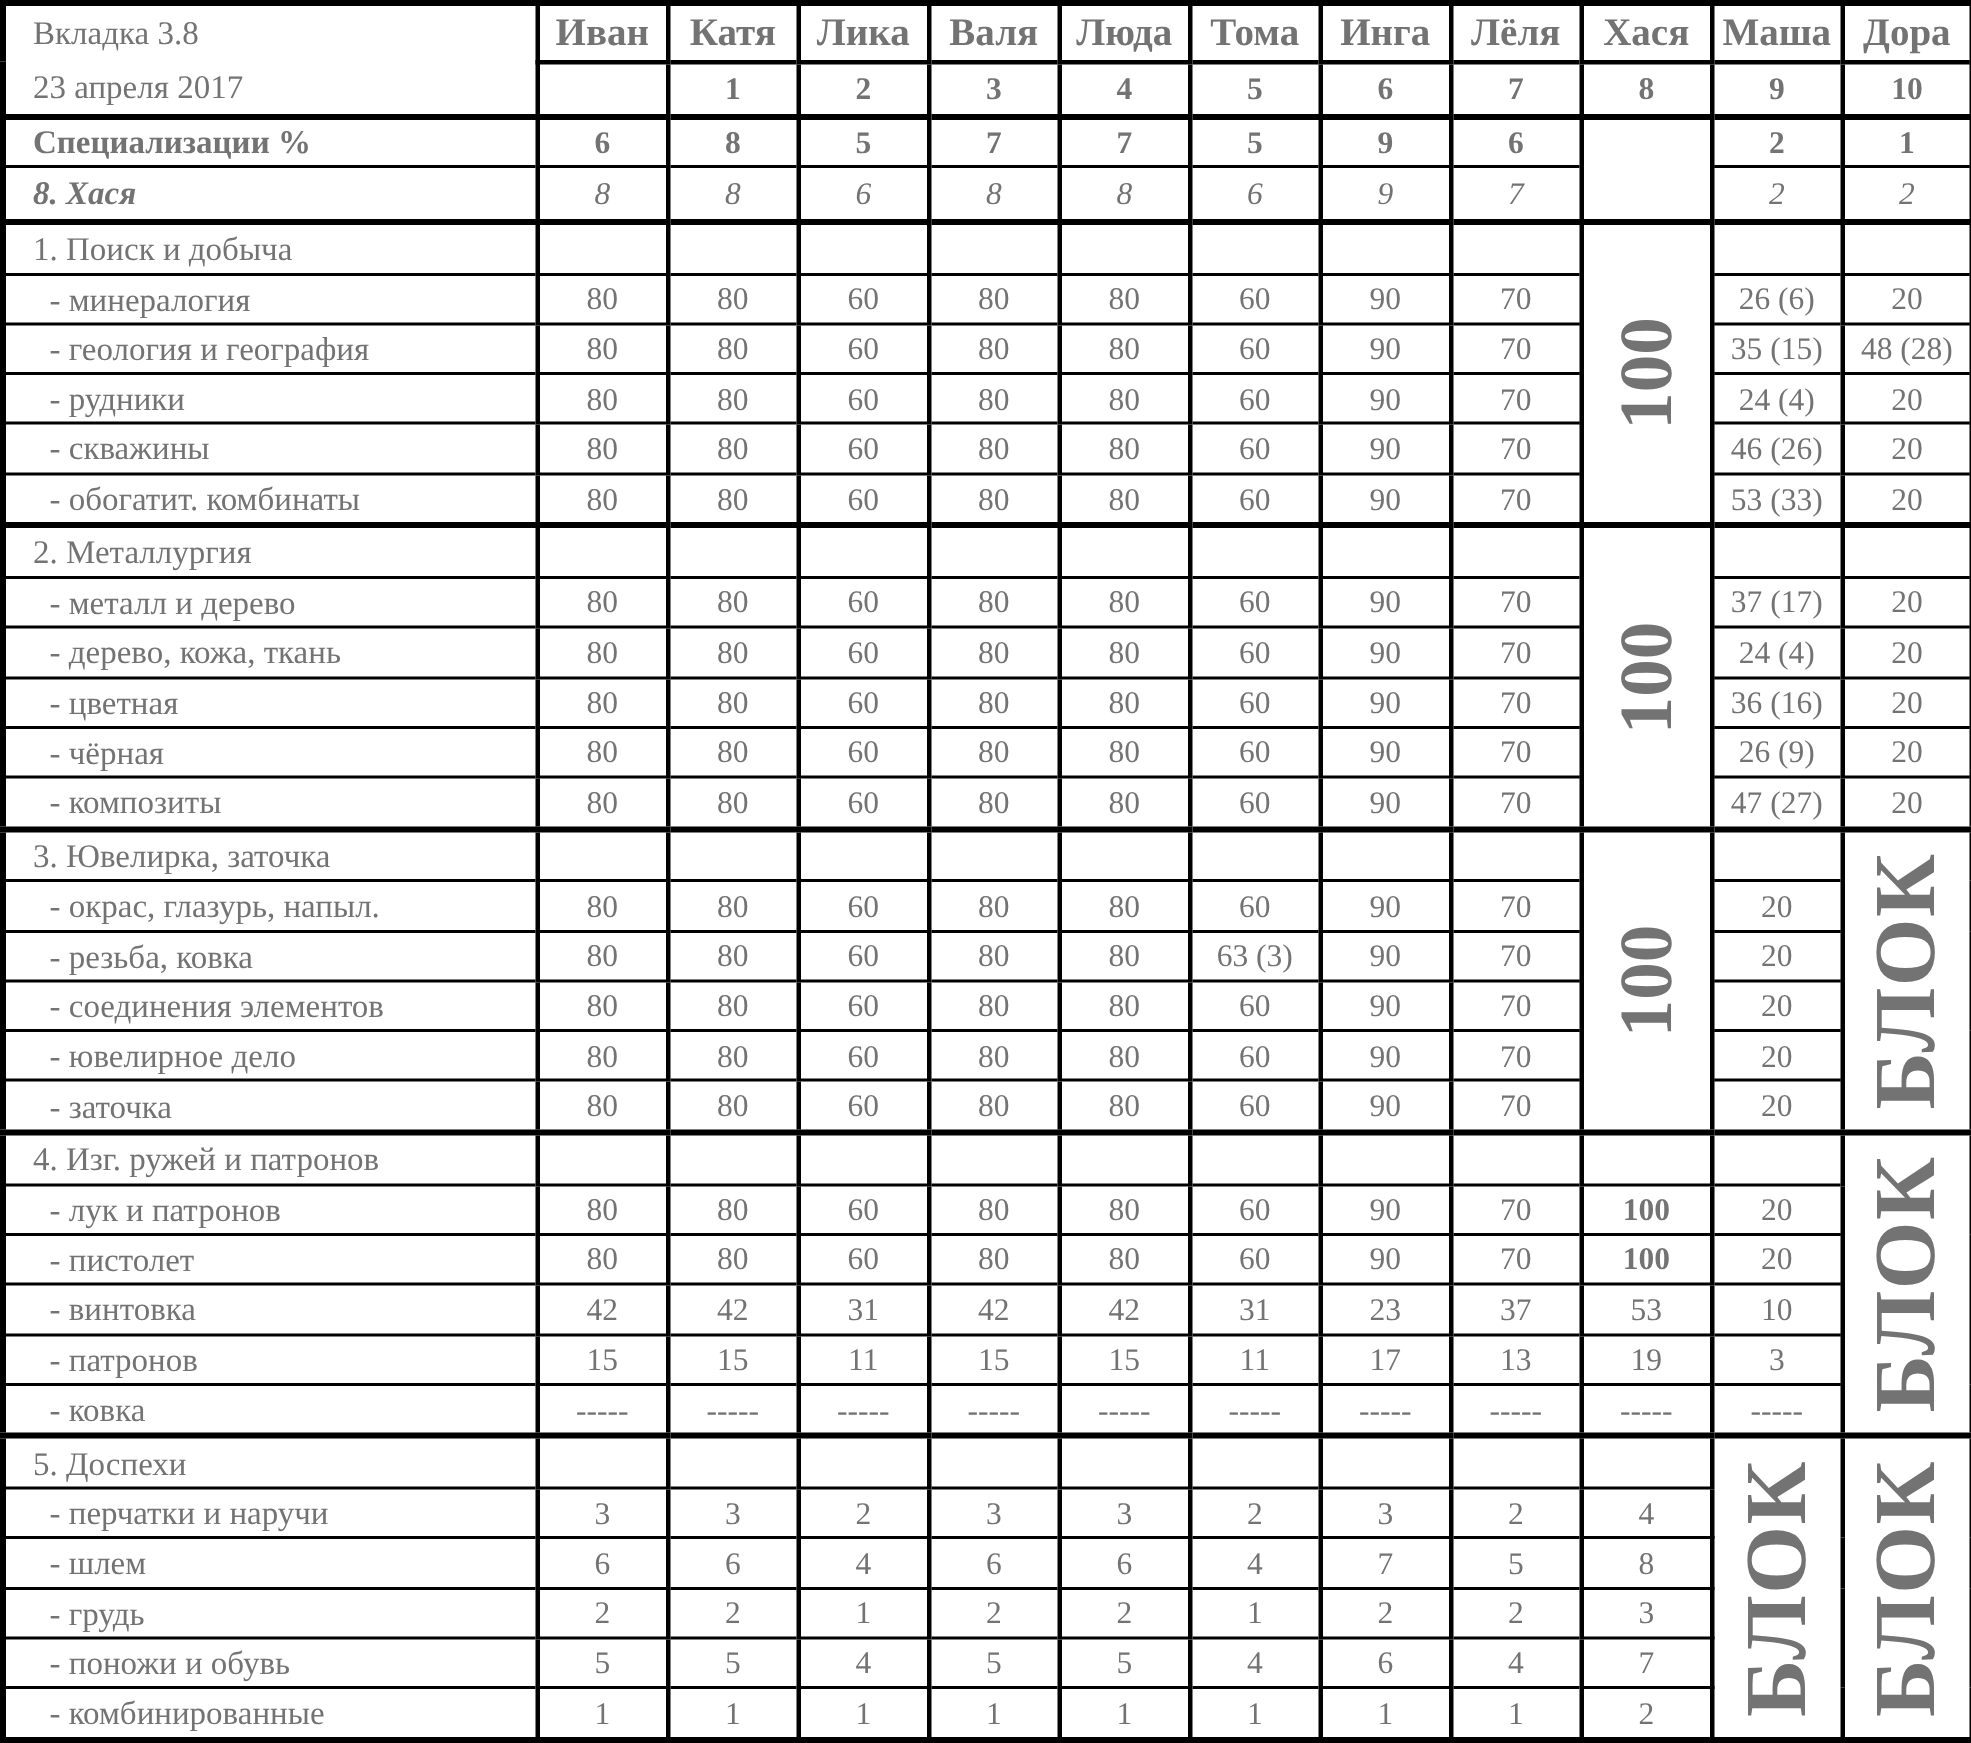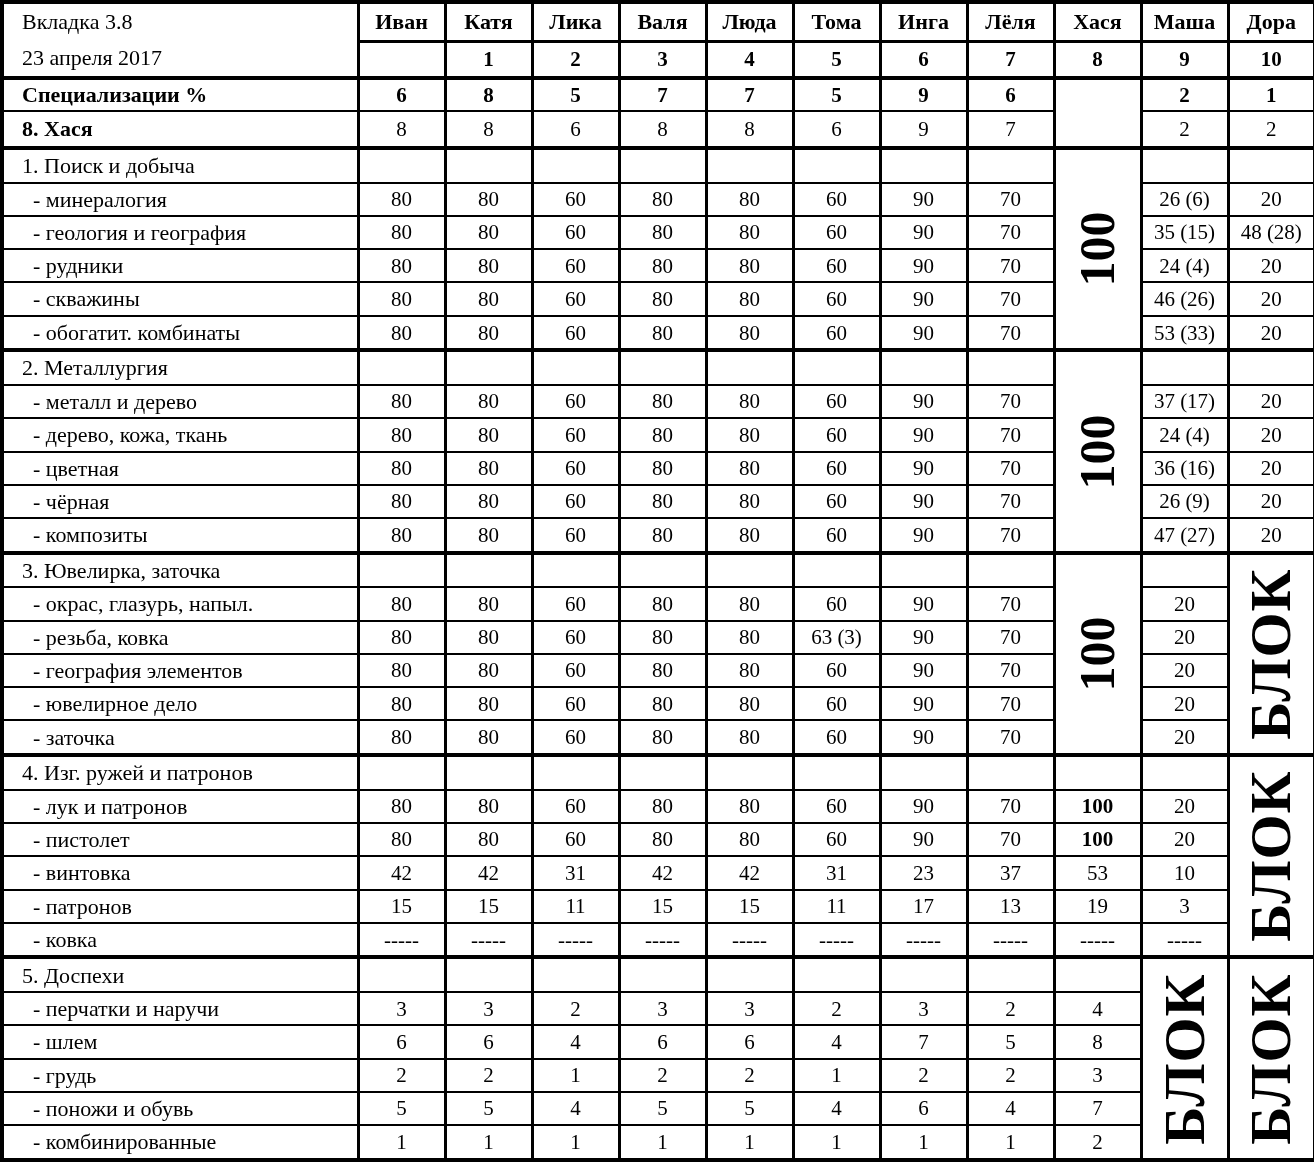--- a/index.html
+++ b/index.html
@@ -1,45 +1,45 @@
 <!DOCTYPE html>
 <html lang="ru"><head>
 <meta charset="utf-8">
 <style>
   * { box-sizing: border-box; }
   html, body { margin: 0; padding: 0; background: #ffffff; }
   .page {
     width: 1314px; height: 1162px; background: #ffffff;
-    font-family: "Liberation Serif", "DejaVu Serif", serif; color: #000000;
+    font-family: "Liberation Serif", "DejaVu Serif", serif; color: #737373;
   }
   table.skills {
     border-collapse: collapse; table-layout: fixed;
     width: 1314px; height: 1162px;
     border: 4px solid #000; background: #fff;
   }
   td {
     border: 2px solid #000;
     border-left-width: 3px; border-right-width: 3px;
     padding: 0; margin: 0;
     text-align: center; vertical-align: middle;
     font-size: 21px; line-height: 1.15;
     overflow: hidden; white-space: nowrap;
   }
   tr.thick td { border-top-width: 4px; }
   tr.nums td  { border-top-width: 3px; }
   td.lbl { text-align: left; padding-left: 18px; font-size: 22px; }
   td.sub { padding-left: 29px; }
-  td.name { font-weight: bold; font-size: 22px; }
+  td.name { font-weight: bold; font-size: 26px; }
   .b { font-weight: bold; }
   td.title-cell { vertical-align: middle; }
   td.title-cell div { line-height: 1.62; }
   tr.r-names { height: 39px; }
   tr.nums    { height: 37px; }
   tr.r-spec  { height: 33px; font-weight: bold; }
-  tr.r-me    { height: 37px; }
+  tr.r-me    { height: 37px; font-style: italic; }
   td.rotc { position: relative; }
   .rot {
     position: absolute; top: 50%; left: 50%;
     transform: translate(-50%, -50%) rotate(-90deg);
     white-space: nowrap; font-weight: bold;
   }
   .rot-100  { font-size: 50px; }
   .rot-blok { font-size: 58px; letter-spacing: 1px; }
 </style>
 </head>
@@ -317,21 +317,21 @@
           <td>80</td>
           <td>60</td>
           <td>80</td>
           <td>80</td>
           <td>63 (3)</td>
           <td>90</td>
           <td>70</td>
           <td>20</td>
         </tr>
         <tr>
-          <td class="lbl sub">- география элементов</td>
+          <td class="lbl sub">- соединения элементов</td>
           <td>80</td>
           <td>80</td>
           <td>60</td>
           <td>80</td>
           <td>80</td>
           <td>60</td>
           <td>90</td>
           <td>70</td>
           <td>20</td>
         </tr>

